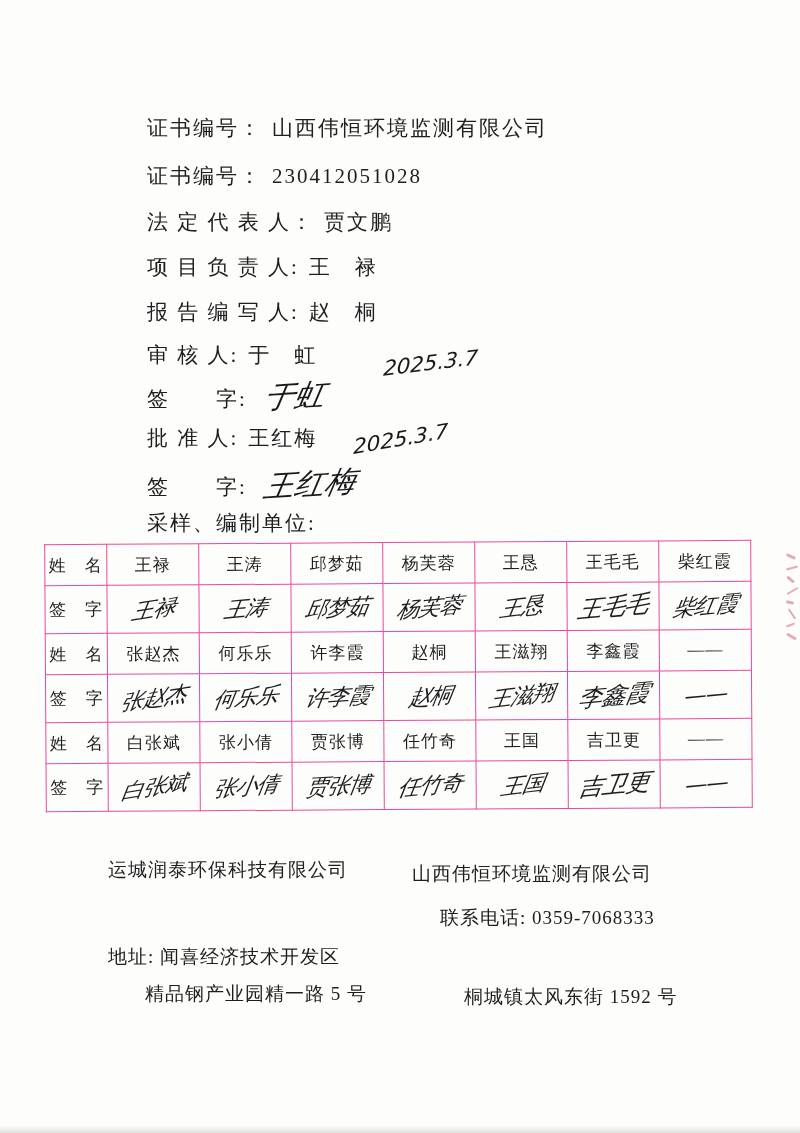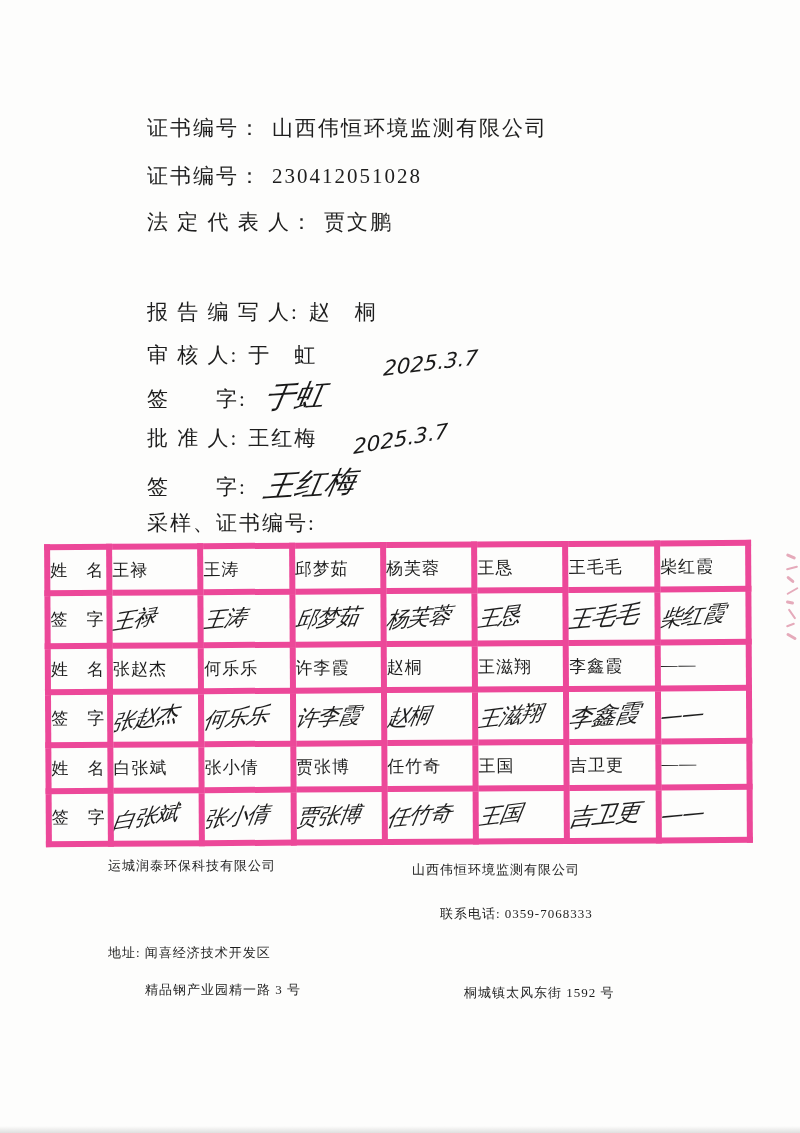--- a/index.html
+++ b/index.html
@@ -46,22 +46,22 @@
     left:45px;top:542px;
     width:707px;
     transform:rotate(-0.35deg);
   }
   table.ptable{
     border-collapse:collapse;
     width:100%;
     table-layout:fixed;
   }
   .ptable th,.ptable td{
-    border:6px solid #ec4899;
-    text-align:left;
+    border:1px solid #ec4899;
+    text-align:center;
     vertical-align:middle;
     font-weight:normal;
     font-size:17px;
     letter-spacing:1px;
     padding:0;
     overflow:hidden;
   }
   .ptable col.rowhead{width:62px;}
   .row-name td,.row-name th{height:40px;}
   .row-sign td,.row-sign th{height:47px;}
@@ -73,21 +73,21 @@
     letter-spacing:-1px;
     transform:skewX(-14deg) rotate(-5deg);
   }
   .row-sign td:nth-child(2) .hw-sig{transform:skewX(-18deg) rotate(-9deg);}
   .row-sign td:nth-child(4) .hw-sig{transform:skewX(-12deg) rotate(-3deg);}
   .row-sign td:nth-child(6) .hw-sig{transform:skewX(-16deg) rotate(-7deg);}
   .row-sign td:nth-child(7) .hw-sig{font-size:24px;}
   
   .fline{
     position:absolute;
-    font-size:13px;
+    font-size:19px;
     letter-spacing:1px;
     white-space:pre;
   }
   
   .red-marks{
     position:absolute;
     left:783px;top:546px;
     width:18px;height:130px;
     opacity:.75;
     filter:blur(.6px);
@@ -118,39 +118,42 @@
 
   <div class="field" style="top:92px">
     <span class="label">证书编号：</span><span class="value">山西伟恒环境监测有限公司</span>
   </div>
   <div class="field" style="top:140px">
     <span class="label">证书编号：</span><span class="value">230412051028</span>
   </div>
   <div class="field" style="top:186px">
     <span class="label">法 定 代 表 人：</span><span class="value">贾文鹏</span>
   </div>
+  <div class="field" style="top:231px">
+    <span class="label">项 目 负 责 人:</span><span class="value">王　禄</span>
+  </div>
   <div class="field" style="top:276px">
     <span class="label">报 告 编 写 人:</span><span class="value">赵　桐</span>
   </div>
   <div class="field" style="top:319px">
     <span class="label">审 核 人:</span><span class="value">于　虹</span>
   </div>
   <div class="field" style="top:355px">
     <span class="label">签　　字:</span><span class="hw hw-big">于虹</span>
     <span class="hw hw-date" style="left:266px;top:-4px">2025.3.7</span>
   </div>
   <div class="field" style="top:402px">
     <span class="label">批 准 人:</span><span class="value">王红梅</span>
   </div>
   <div class="field" style="top:443px">
     <span class="label">签　　字:</span><span class="hw hw-big">王红梅</span>
     <span class="hw hw-date d2" style="left:236px;top:-16px">2025.3.7</span>
   </div>
   <div class="field" style="top:487px">
-    <span class="label">采样、证书编号:</span>
+    <span class="label">采样、编制单位:</span>
   </div>
 
   <div class="ptable-wrap">
     <table class="ptable">
       <colgroup>
           <col class="rowhead">
           <col>
           <col>
           <col>
           <col>
@@ -218,21 +221,21 @@
         <td><span class="hw-sig">王国</span></td>
         <td><span class="hw-sig">吉卫更</span></td>
         <td><span class="hw-sig">——</span></td>
       </tr>
     </tbody>
       </table>
   </div>
 
   <div class="fline" style="left:108px;top:857px">运城润泰环保科技有限公司</div>
   <div class="fline" style="left:108px;top:944px">地址: 闻喜经济技术开发区</div>
-  <div class="fline" style="left:145px;top:981px">精品钢产业园精一路 3 号</div>
+  <div class="fline" style="left:145px;top:981px">精品钢产业园精一路 5 号</div>
 
   <div class="fline" style="left:412px;top:861px">山西伟恒环境监测有限公司</div>
   <div class="fline" style="left:440px;top:905px">联系电话: 0359-7068333</div>
   <div class="fline" style="left:464px;top:984px">桐城镇太风东街 1592 号</div>
 
   <div class="red-marks">
     <i></i>
       <i></i>
       <i></i>
       <i></i>

